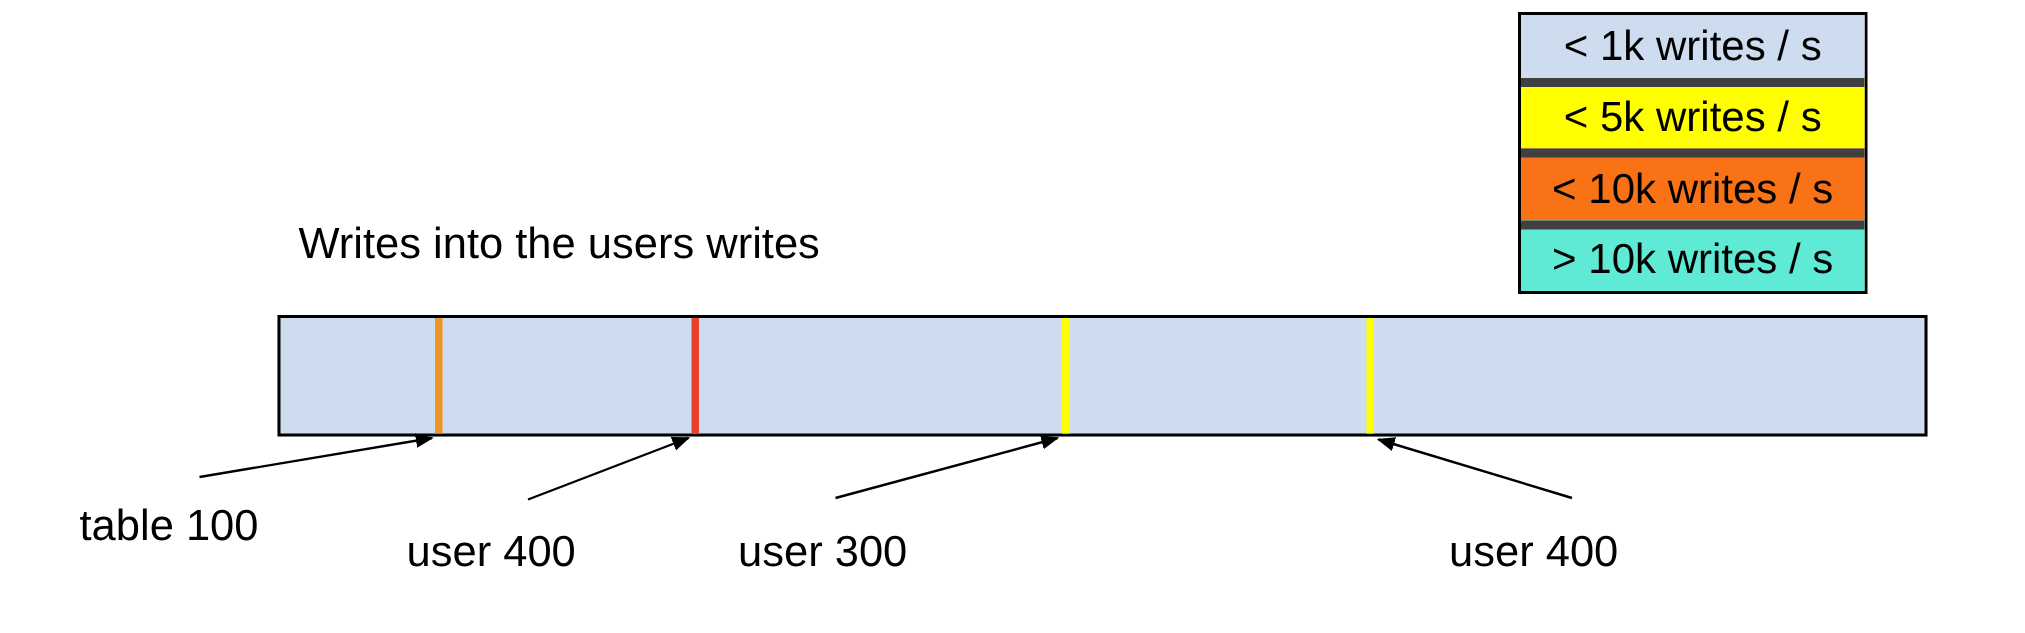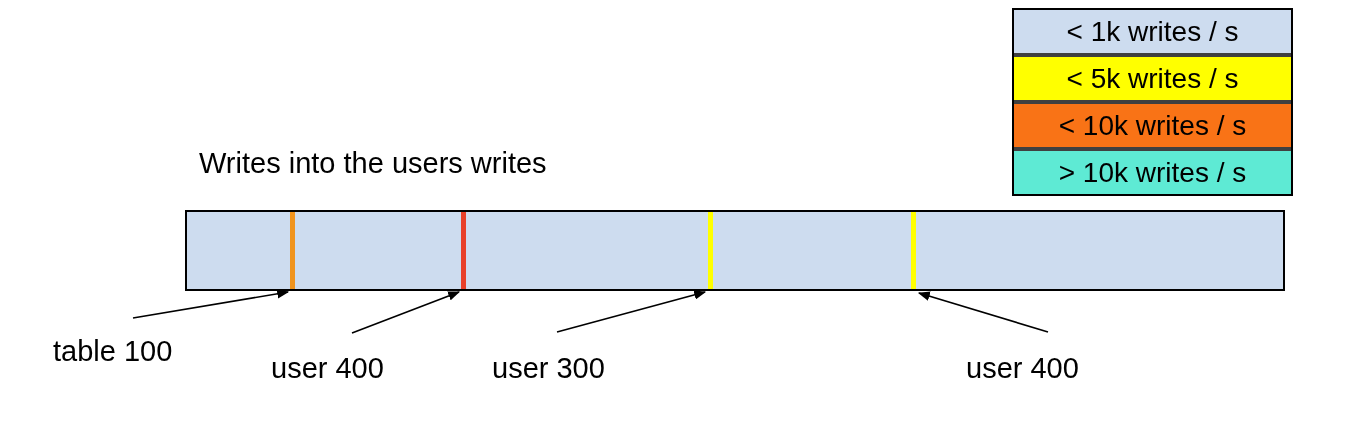--- a/index.html
+++ b/index.html
@@ -40,37 +40,37 @@
     width: 5px;
   }
   .marker-1 { left: 103px; }
   .marker-2 { left: 274px; }
   .marker-3 { left: 521px; }
   .marker-4 { left: 724px; }
   .legend {
     position: absolute;
     left: 1012px;
     top: 8px;
-    width: 281px;
+    width: 233px;
     height: 188px;
     box-sizing: border-box;
     border: 2px solid #000000;
     display: flex;
     flex-direction: column;
   }
   .legend-row {
     flex: 1;
     display: flex;
     align-items: center;
     justify-content: center;
     font-size: 28px;
     white-space: nowrap;
   }
   .legend-row + .legend-row {
-    border-top: 4px solid #404040;
+    border-top: 6px solid #404040;
   }
   .user-label {
     position: absolute;
     font-size: 29px;
     line-height: 32px;
     white-space: nowrap;
   }
   .label-1 { left: 53px;  top: 335px; }
   .label-2 { left: 271px; top: 352px; }
   .label-3 { left: 492px; top: 352px; }

